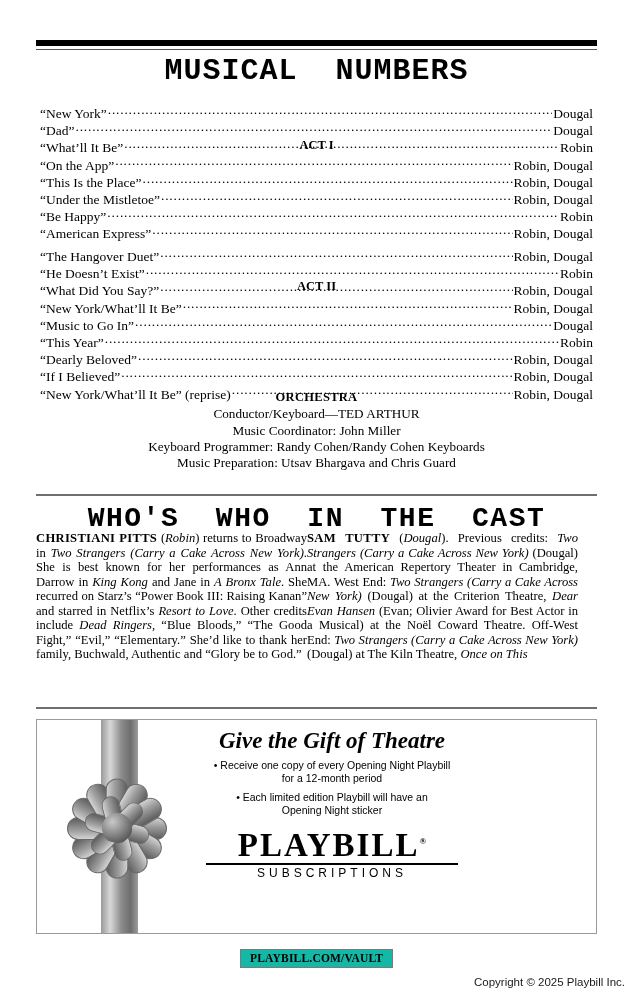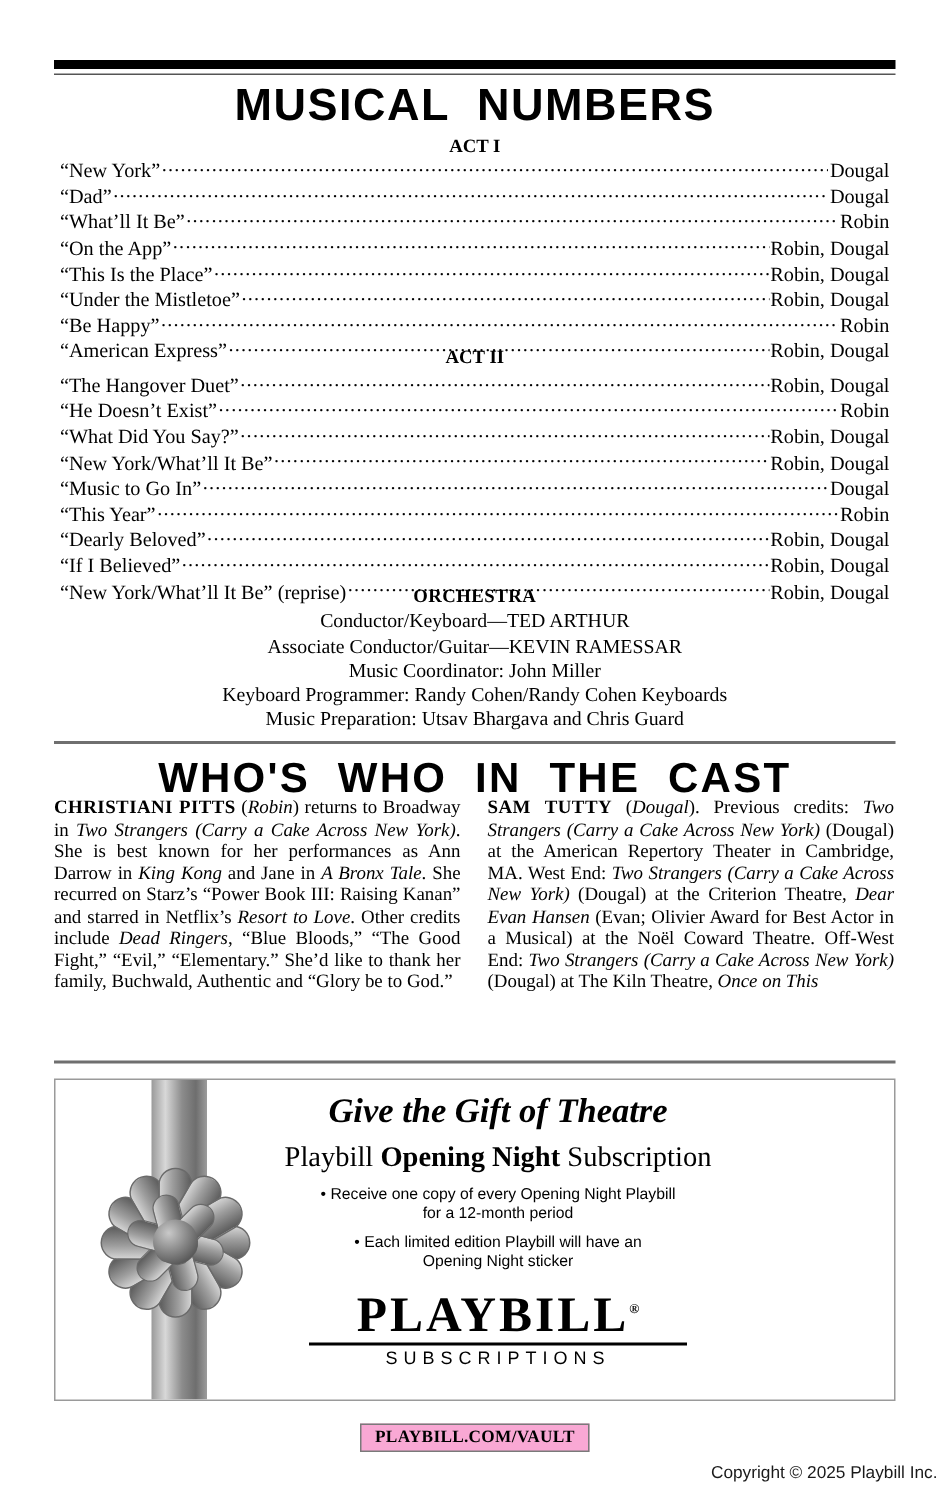--- a/index.html
+++ b/index.html
@@ -35,38 +35,39 @@
     width: 561px; height: 1px;
     background: #555;
   }
 
   
   .masthead {
     position: absolute;
     left: 36px;
     width: 561px;
     text-align: center;
-    font-family: Liberation Sans, sans-serif;
+    font-family: Liberation Mono, monospace;
     font-weight: bold;
     letter-spacing: 1px;
     font-size: 30px;
     line-height: 32px;
     white-space: pre;
   }
   #musical-numbers-title { top: 55px; }
   #whos-who-title { top: 503px; font-size: 28px; letter-spacing: 1.5px; }
 
   .act-title {
     position: absolute;
     left: 36px;
     width: 561px;
     text-align: center;
     font-weight: bold;
     font-size: 12.5px;
     line-height: 14px;
+    margin-top: 48px;
   }
   #act1-title { top: 90px; }
   #act2-title { top: 231px; text-align: center; }
 
   
   .songs {
     position: absolute;
     left: 40px;
     width: 553px;
     text-align: center;
@@ -129,21 +130,21 @@
   #rule-above-whoswho { top: 494px; }
   #rule-below-bios    { top: 707px; }
 
   
   .bios {
     position: absolute;
     left: 36px;
     top: 531px;
     width: 561px;
     display: flex;
-    gap: 18px;
+    gap: 0;
   }
   .bio-col {
     width: 271px;
     font-size: 12.6px;
     line-height: 14.55px;
     text-align: justify;
     hyphens: auto;
   }
   .bio-col .nm { font-weight: bold; letter-spacing: 0.3px; }
   .bio-col i { font-style: italic; }
@@ -247,21 +248,21 @@
   
   .vault-box {
     position: absolute;
     left: 240px; top: 949px;
     border: 1px solid #7a7a7a;
     padding: 2px 9px 3px 9px;
     font-family: "Liberation Serif", "DejaVu Serif", serif;
     font-weight: bold;
     font-size: 11.5px;
     letter-spacing: .2px;
-    background: #f9a8d4;
+    background: #14b8a6;
   }
   .copyright {
     position: absolute;
     right: 8px; top: 976px;
     font-family: "Liberation Sans", sans-serif;
     font-size: 11.5px;
     color: #1a1a1a;
     text-align: center;
   }
 </style>
@@ -365,21 +366,20 @@
         <span class="song-title">“New York/What’ll It Be” (reprise)</span>
         <span class="song-leader"></span>
         <span class="song-performer">Robin, Dougal</span>
       </div>
     </div>
 
   <div class="orchestra">
     <div class="orch-head">ORCHESTRA</div>
     <div id="orchestra-lines">
         <div>Conductor/Keyboard—TED ARTHUR</div>
-        <div>Associate Conductor/Guitar—KEVIN RAMESSAR</div>
         <div>Music Coordinator: John Miller</div>
         <div>Keyboard Programmer: Randy Cohen/Randy Cohen Keyboards</div>
         <div>Music Preparation: Utsav Bhargava and Chris Guard</div>
       </div>
   </div>
 
   <div class="rule" id="rule-above-whoswho"></div>
 
   <div class="masthead" id="whos-who-title">WHO'S  WHO  IN  THE  CAST</div>
 
@@ -409,21 +409,20 @@
       <div class="petal" style="transform:rotate(75deg) translateX(9px) scale(.8)"></div>
       <div class="petal" style="transform:rotate(135deg) translateX(9px) scale(.8)"></div>
       <div class="petal" style="transform:rotate(195deg) translateX(9px) scale(.8)"></div>
       <div class="petal" style="transform:rotate(255deg) translateX(9px) scale(.8)"></div>
       <div class="petal" style="transform:rotate(315deg) translateX(9px) scale(.8)"></div>
       <div class="core"></div>
     </div>
 
     <div class="ad-text">
       <div class="ad-head">Give the Gift of Theatre</div>
-      <div class="ad-sub"><span>Playbill </span><b>Opening Night</b><span> Subscription</span></div>
       <div class="ad-bullet">
         <div>• Receive one copy of every Opening Night Playbill</div>
         <div>for a 12-month period</div>
       </div>
       <div class="ad-bullet second">
         <div>• Each limited edition Playbill will have an</div>
         <div>Opening Night sticker</div>
       </div>
       <div class="playbill-logo"><span>PLAYBILL</span><sup>®</sup></div>
       <div class="logo-underline"></div>

